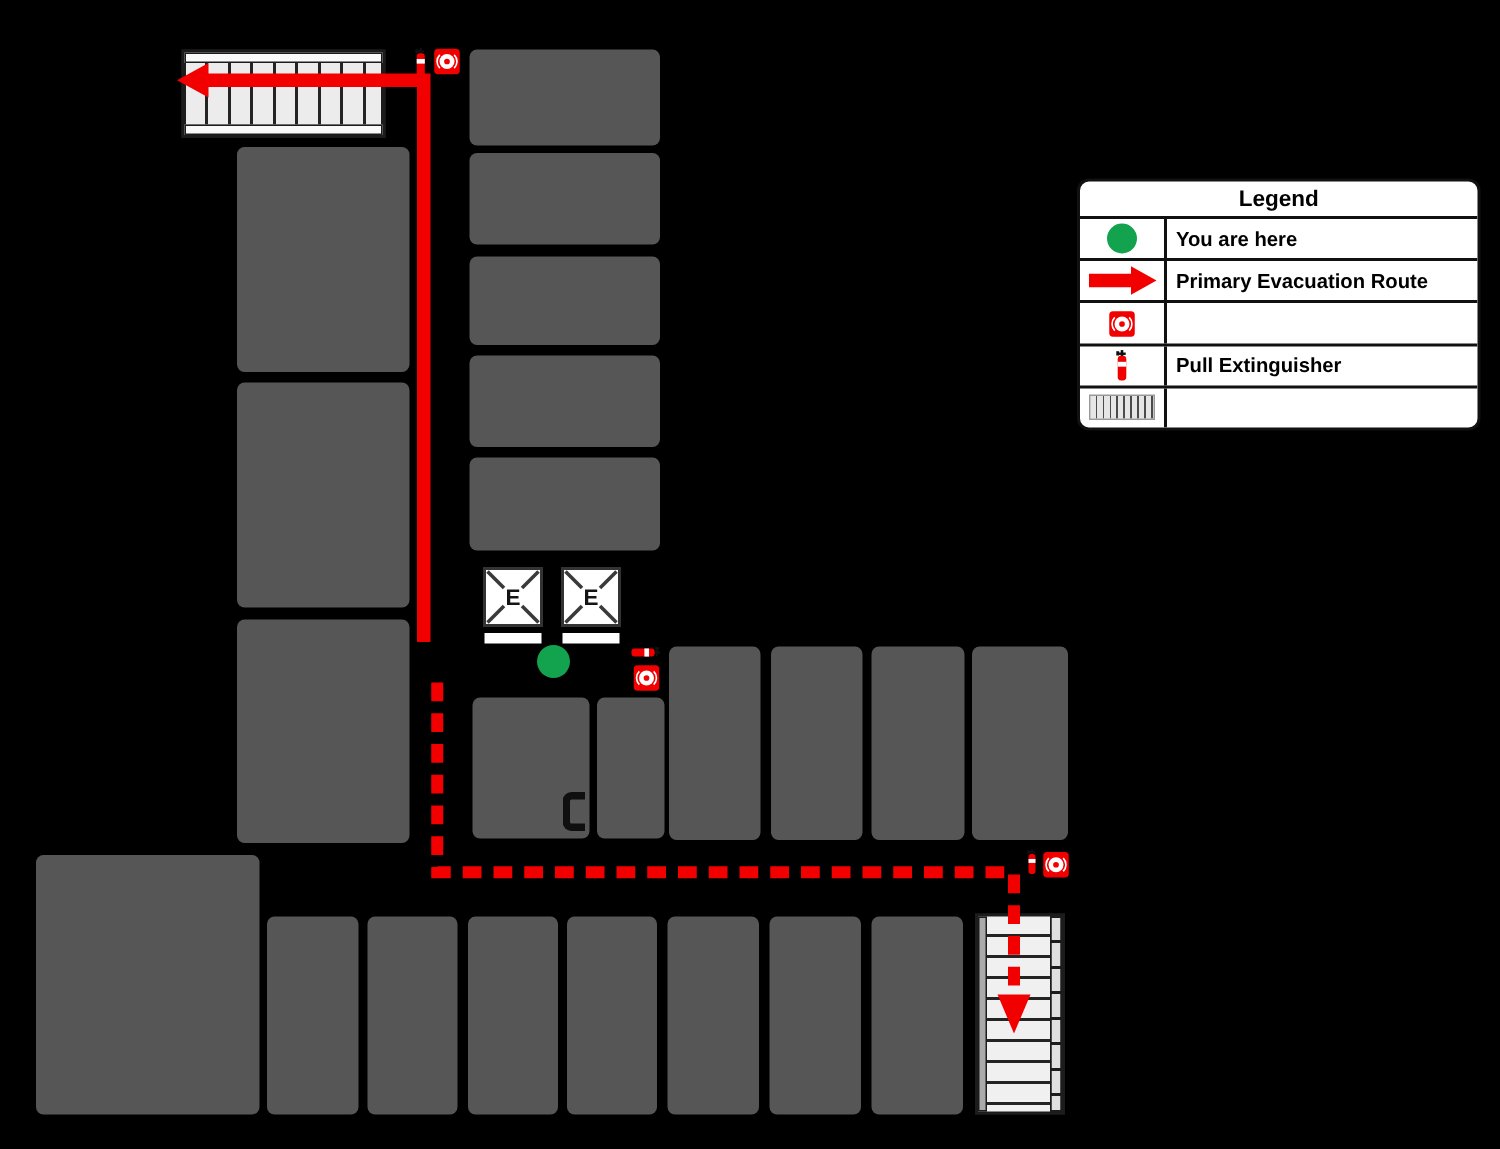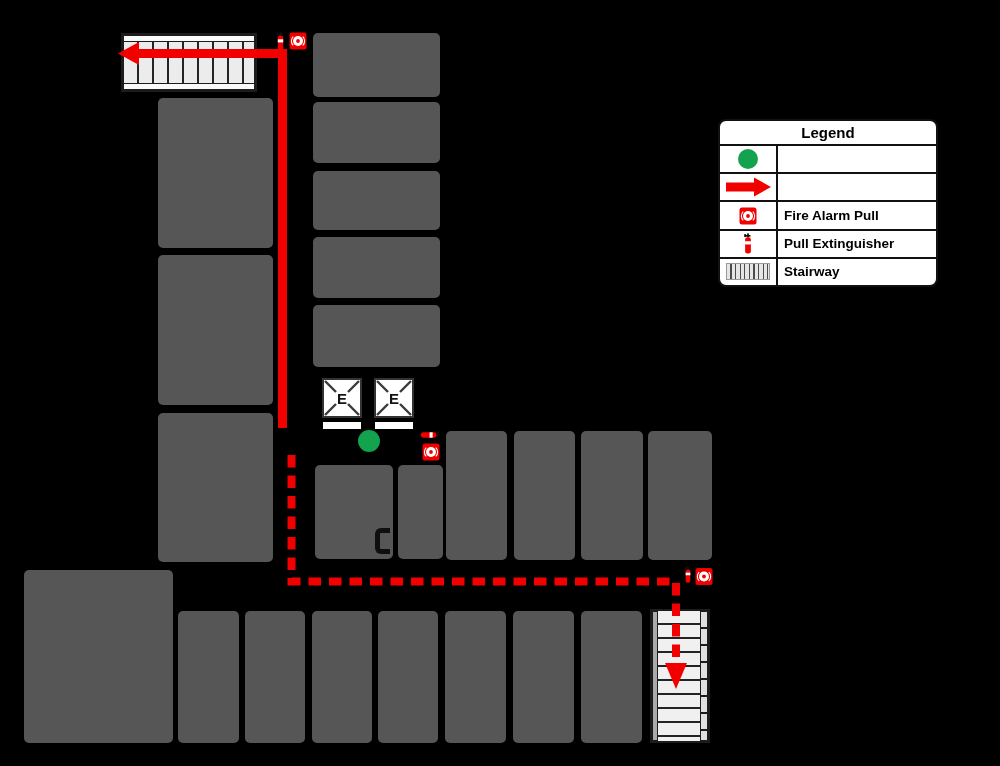--- a/index.html
+++ b/index.html
@@ -55,21 +55,21 @@
     position:absolute;width:15px;height:26px;z-index:3;
     border-left:5.5px solid #0f0f0f;border-top:5.5px solid #0f0f0f;border-bottom:5.5px solid #0f0f0f;
     border-radius:6px 0 0 6px;
   }
 
   
   svg.routes{position:absolute;left:0;top:0;z-index:4;pointer-events:none;}
 
   
   .legend{
-    position:absolute;left:718px;top:119px;width:220px;height:168px;z-index:10;
+    position:absolute;left:718px;top:119px;width:269px;height:168px;z-index:10;
     background:var(--legend-bg,#ffffff);border:2px solid #111;border-radius:8px;
     display:flex;flex-direction:column;overflow:hidden;color:#000;
   }
   .legend-title{
     height:25px;flex:0 0 25px;display:flex;align-items:center;justify-content:center;
     font-size:15px;font-weight:bold;border-bottom:2px solid #111;
   }
   .legend-row{flex:1;display:flex;align-items:stretch;border-bottom:2px solid #111;}
   .legend-row:last-child{border-bottom:none;}
   .legend-icon{
@@ -222,59 +222,59 @@
     </g>
   </svg>
 
   <div class="legend">
     <div class="legend-title">Legend</div>
 
     <div class="legend-row">
       <div class="legend-icon">
         <div class="dot-sm"></div>
       </div>
+      <div class="legend-label">You are here</div>
     </div>
 
     <div class="legend-row">
       <div class="legend-icon">
         <svg width="50" height="24" viewBox="0 0 50 24">
           <line x1="3" y1="12" x2="33" y2="12" style="stroke:var(--route-red,#f20000)" stroke-width="9"></line>
           <polygon points="48,12 31,2.5 31,21.5" style="fill:var(--route-red,#f20000)"></polygon>
         </svg>
       </div>
+      <div class="legend-label">Primary Evacuation Route</div>
     </div>
 
 
     <div class="legend-row">
       <div class="legend-icon">
         <svg width="18" height="18" viewBox="0 0 18 18">
           <rect x="0.5" y="0.5" width="17" height="17" rx="2.5" style="fill:var(--route-red,#f20000)"></rect>
           <path d="M4.2,4.6 A6.2 6.2 0 0 0 4.2,13.4" fill="none" stroke="#fff" stroke-width="1.1"></path>
           <path d="M13.8,4.6 A6.2 6.2 0 0 1 13.8,13.4" fill="none" stroke="#fff" stroke-width="1.1"></path>
           <circle cx="9" cy="9" r="5" fill="#ffffff"></circle>
           <circle cx="9" cy="9" r="1.9" style="fill:var(--route-red,#f20000)"></circle>
         </svg>
       </div>
-      <div class="legend-label">Fire Alarm Pull</div>
     </div>
 
     <div class="legend-row">
       <div class="legend-icon">
         <svg width="10" height="21" viewBox="0 0 10 22">
           <rect x="1" y="1.2" width="2" height="3" fill="#101010"></rect>
           <rect x="4.1" y="0.4" width="1.8" height="4.2" fill="#101010"></rect>
           <rect x="2.6" y="2.1" width="5" height="1.7" fill="#101010"></rect>
           <rect x="2" y="4.4" width="6" height="17.2" rx="2.4" style="fill:var(--route-red,#f20000)"></rect>
           <rect x="2" y="8.6" width="6" height="3.4" fill="#ffffff"></rect>
         </svg>
       </div>
       <div class="legend-label">Pull Extinguisher</div>
     </div>
 
     <div class="legend-row">
       <div class="legend-icon">
         <div class="stair-swatch"></div>
       </div>
-      <div class="legend-label">Stairway</div>
     </div>
   </div>
 
 </div>
 
 </body></html>

